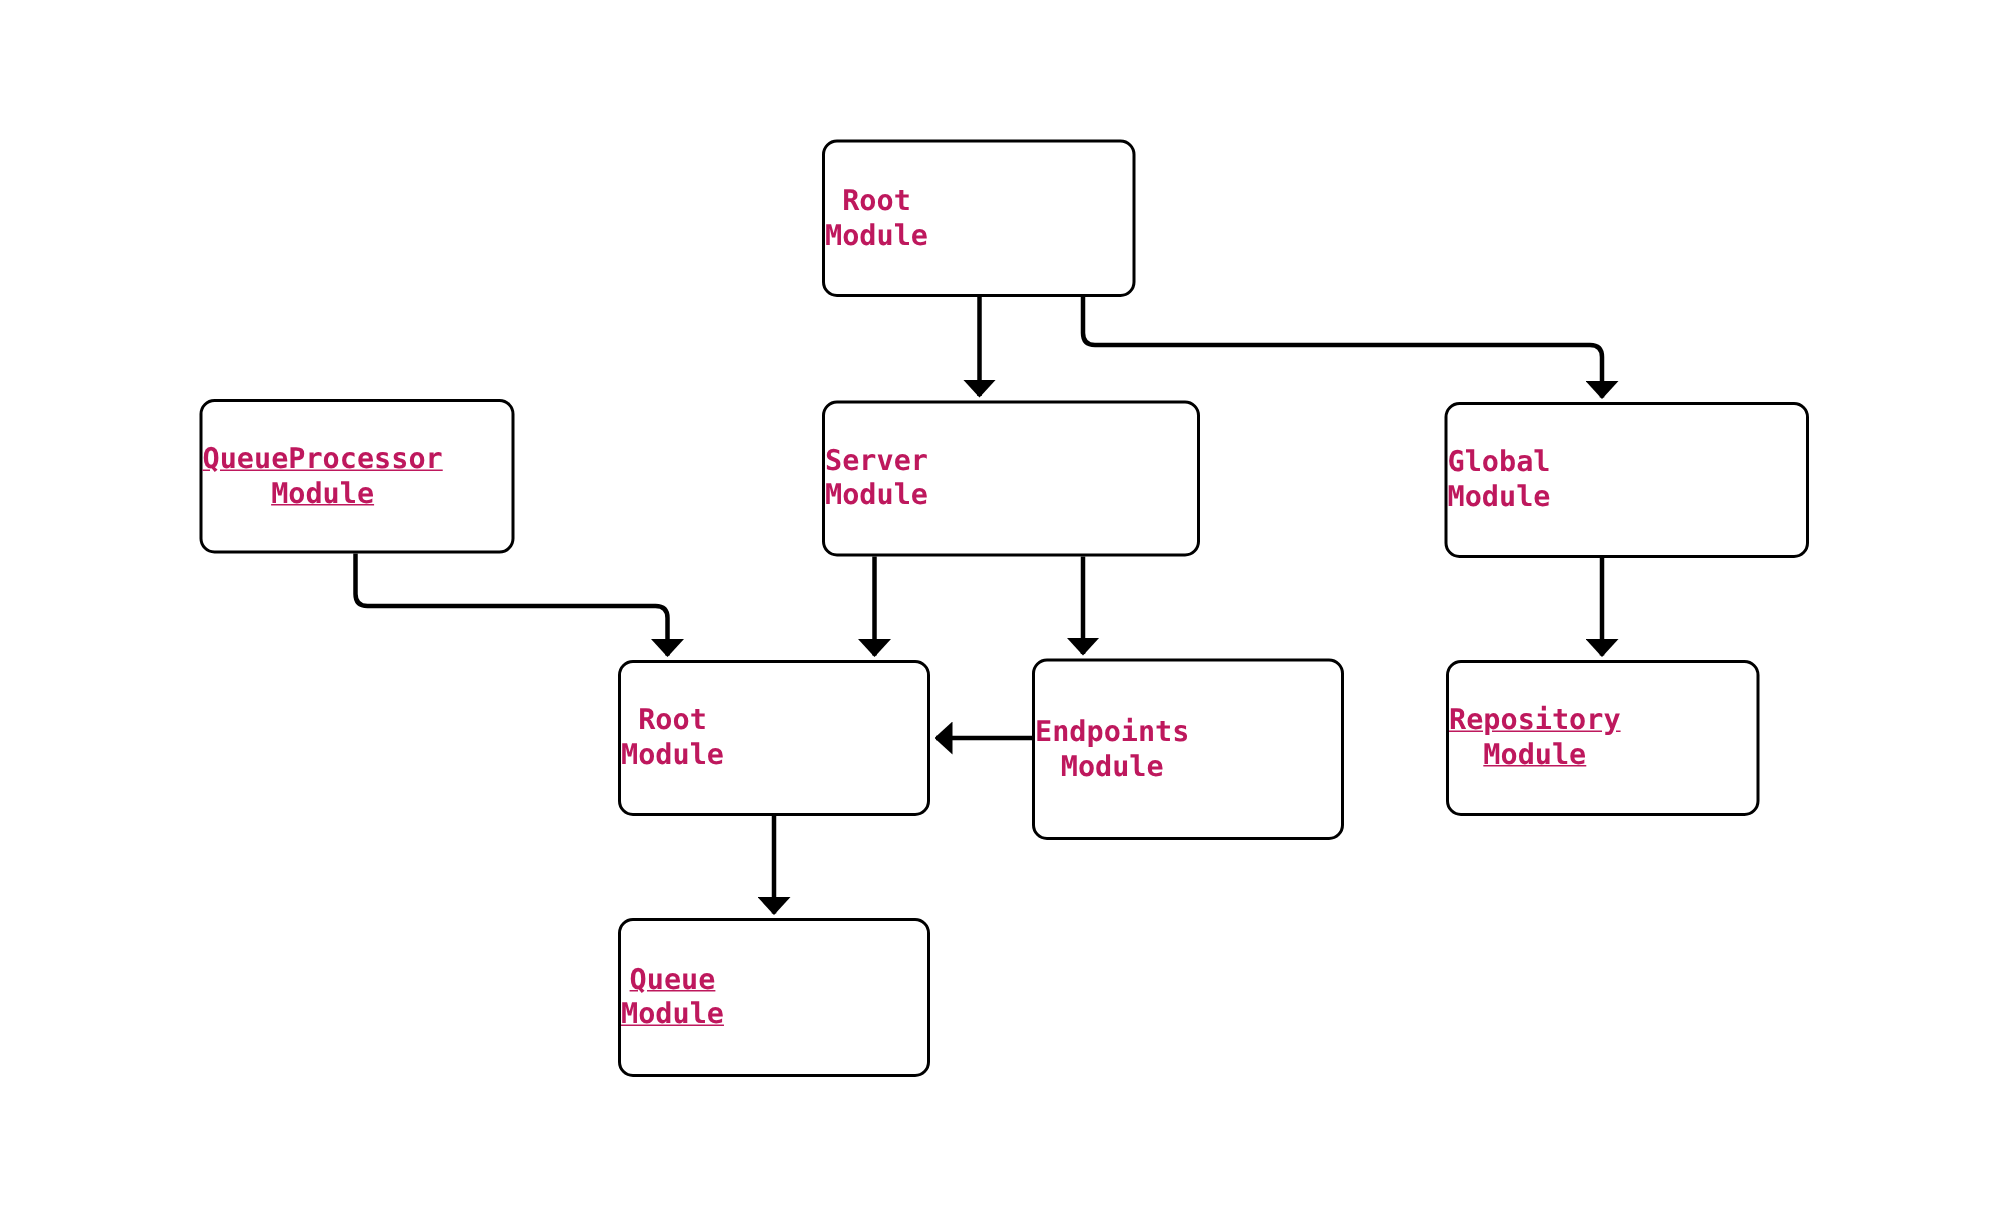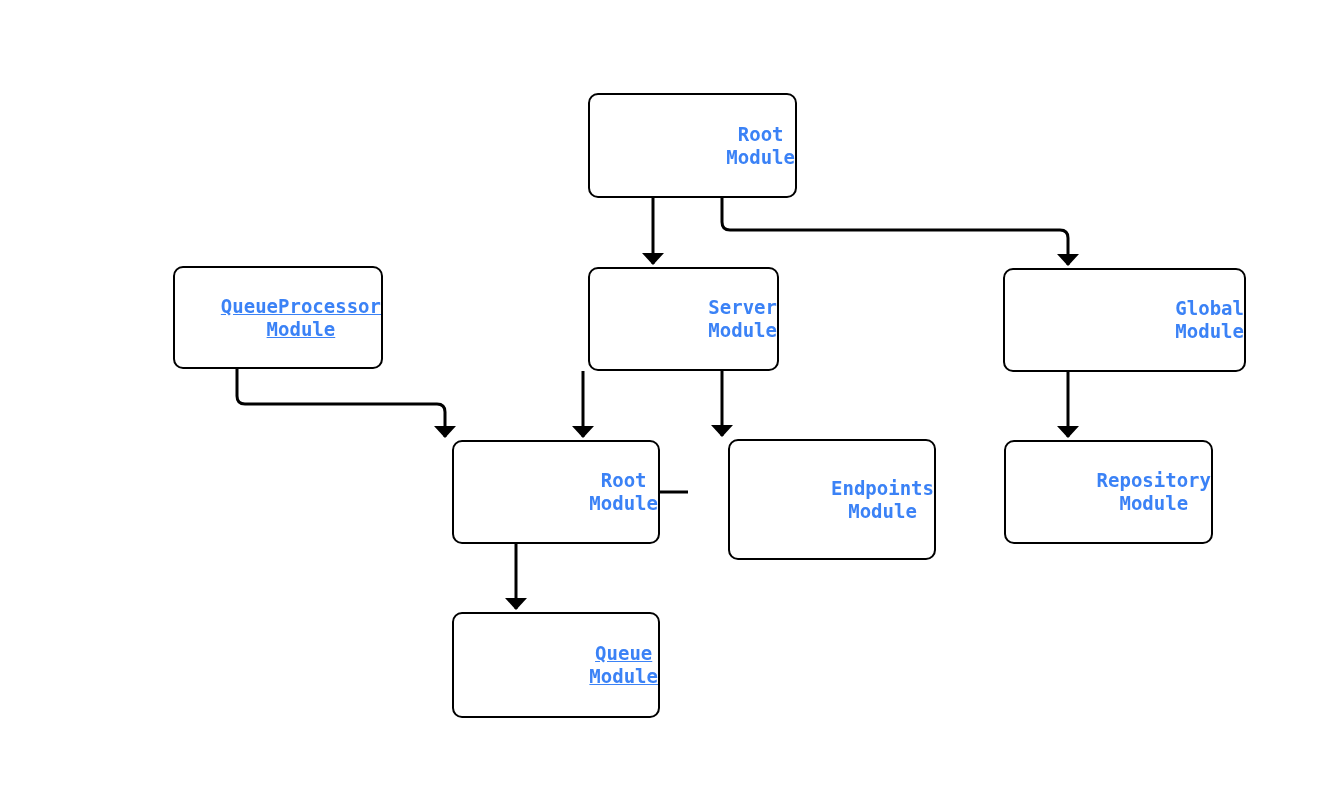--- a/index.html
+++ b/index.html
@@ -26,28 +26,27 @@
     fill: none;
   }
   .node {
     position: absolute;
     box-sizing: border-box;
     border: 2.7px solid #000000;
     border-radius: 10px;
     background: #ffffff;
     display: flex;
     align-items: center;
-    justify-content: flex-end;
+    justify-content: flex-start;
     text-align: center;
-    color: #3b82f6;
+    color: #be185d;
     font-family: "DejaVu Sans Mono", "Liberation Mono", monospace;
     font-weight: bold;
     font-size: 19px;
     line-height: 23px;
-    margin-left: 40px;
   }
   .node-label {
     white-space: pre-line;
   }
 </style>
 </head>
 <body>
 
 <div class="canvas">
 
@@ -71,41 +70,41 @@
   <div class="node" style="left:548px; top:93px; width:209px; height:105px;">
     <span class="node-label">Root
 Module</span>
   </div>
 
   <div class="node" style="left:133px; top:266px; width:210px; height:103px;text-decoration:underline;">
     <span class="node-label">QueueProcessor
 Module</span>
   </div>
 
-  <div class="node" style="left:548px; top:267px; width:191px; height:104px;">
+  <div class="node" style="left:548px; top:267px; width:252px; height:104px;">
     <span class="node-label">Server
 Module</span>
   </div>
 
   <div class="node" style="left:963px; top:268px; width:243px; height:104px;">
     <span class="node-label">Global
 Module</span>
   </div>
 
   <div class="node" style="left:412px; top:440px; width:208px; height:104px;">
     <span class="node-label">Root
 Module</span>
   </div>
 
   <div class="node" style="left:688px; top:439px; width:208px; height:121px;">
     <span class="node-label">Endpoints
 Module</span>
   </div>
 
-  <div class="node" style="left:964px; top:440px; width:209px; height:104px;">
+  <div class="node" style="left:964px; top:440px; width:209px; height:104px;text-decoration:underline;">
     <span class="node-label">Repository
 Module</span>
   </div>
 
   <div class="node" style="left:412px; top:612px; width:208px; height:106px;text-decoration:underline;">
     <span class="node-label">Queue
 Module</span>
   </div>
 
 </div>

